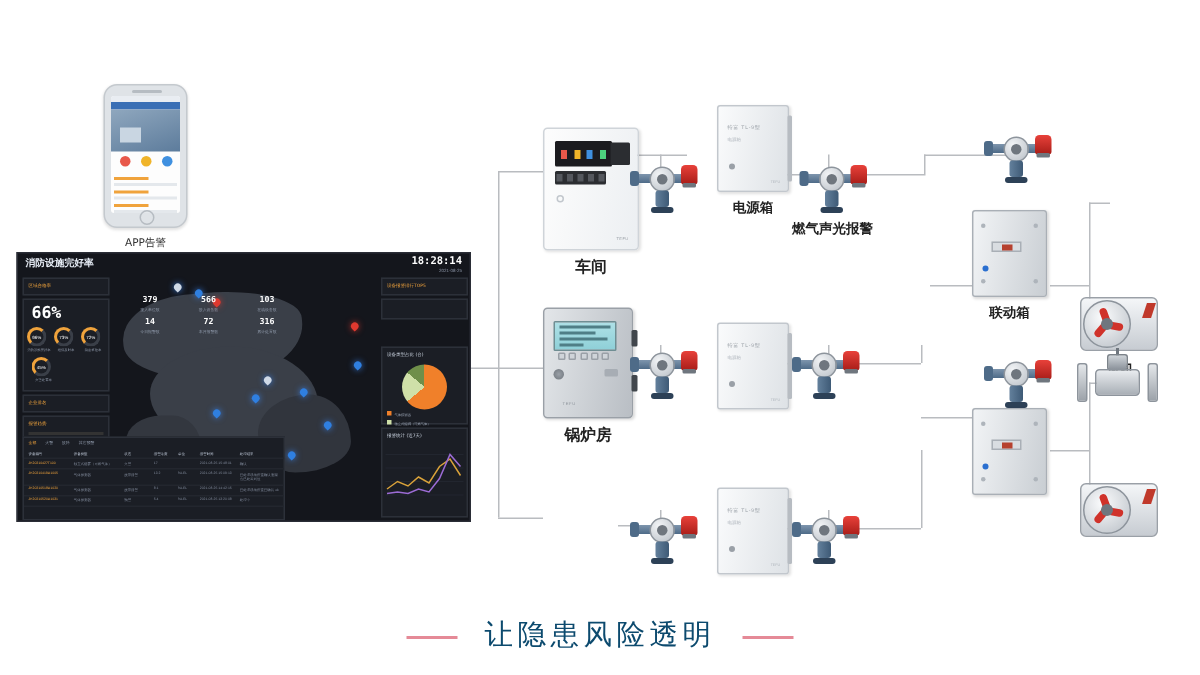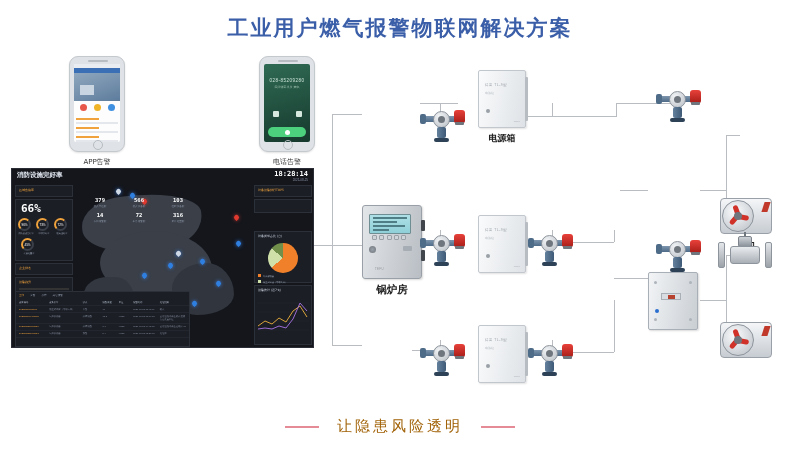--- a/index.html
+++ b/index.html
@@ -240,31 +240,30 @@
     background:radial-gradient(circle at 40% 35%,#fbfcfd,#b8bec5);border:1.5px solid #8d949c;
     box-sizing:border-box;overflow:hidden;}
   .fan .bl{position:absolute;left:13px;top:13px;width:13px;height:5px;border-radius:3px;
     background:#d0322a;transform-origin:2px 2px;}
   .fan .hub{position:absolute;left:11px;top:11px;width:8px;height:8px;border-radius:50%;
     background:#6f767e;z-index:2;}
   .fan .stripe{position:absolute;right:5px;top:6px;width:6px;height:10px;background:#c0392b;
     transform:skewX(-18deg);}
 
   .slogan{position:absolute;left:0;bottom:14px;width:800px;text-align:center;}
-  .slogan span{font-size:15px;color:#a16207;letter-spacing:3px;font-family:"DejaVu Sans",sans-serif;}
+  .slogan span{font-size:19px;color:#0c4a6e;letter-spacing:3px;font-family:"DejaVu Sans",sans-serif;}
   .slogan .dash-l,.slogan .dash-r{display:inline-block;width:34px;height:1.5px;background:#e58a97;
     vertical-align:middle;margin:0 14px;}
 </style>
 </head>
 <body>
 
 <div id="stage">
 
 
-  <div class="page-title">工业用户燃气报警物联网解决方案</div>
 
   <div class="phones">
 
     <div class="phone-wrap">
       <div class="phone">
         <div class="screen s-app">
           <div class="bar"></div>
           <div class="nav"></div>
           <div class="hero" style="position:relative">
               <i></i>
@@ -280,36 +279,20 @@
               <u class="o"></u>
               <u></u>
               <u class="o"></u>
               <u></u>
           </div>
         </div>
       </div>
       <div class="phone-cap">APP告警</div>
     </div>
 
-    <div class="phone-wrap">
-      <div class="phone">
-        <div class="screen s-call">
-          <div class="num">028-85209280</div>
-          <div class="sub">四川特富科技 来电</div>
-          <div class="keys">
-              <b></b>
-              <b></b>
-            </div>
-          <div class="ans">
-              <i></i>
-            </div>
-        </div>
-      </div>
-      <div class="phone-cap">电话告警</div>
-    </div>
 
   </div>
 
   <div class="dash">
     <div class="dash-head">
       <div class="dash-title">消防设施完好率</div>
       <div class="dash-clock">18:28:14</div>
       <div class="dash-date">2021-08-25</div>
     </div>
 
@@ -511,20 +494,41 @@
   <div class="ln v" style="left:726px;top:255px;height:90px;"></div>
   <div class="ln h" style="left:726px;top:255px;width:14px;"></div>
   <div class="ln h" style="left:726px;top:345px;width:14px;"></div>
 
   <div class="ln h" style="left:412px;top:350px;width:38px;"></div>
   <div class="ln v" style="left:440px;top:340px;height:12px;"></div>
   <div class="ln h" style="left:508px;top:352px;width:106px;"></div>
   <div class="ln v" style="left:552px;top:340px;height:12px;"></div>
   <div class="ln v" style="left:614px;top:300px;height:52px;"></div>
 
+  <div class="dev" style="left:362px;top:85px">
+    <div class="ctrl-w">
+      <div class="lcd">
+        <b style="background:#e8584a"></b>
+          <b style="background:#f0b429"></b>
+        <b style="background:#3f90e0"></b>
+          <b style="background:#4cd07d"></b>
+      </div>
+      <div class="side"></div>
+      <div class="keys">
+          <i></i>
+          <i></i>
+          <i></i>
+          <i></i>
+          <i></i>
+        </div>
+      <div class="dot"></div>
+      <div class="brand">TEFU</div>
+    </div>
+    <div class="dev-cap">车间</div>
+  </div>
 
   <div class="det" style="position:absolute;left:420px;top:108px">
     <div class="arm"></div>
       <div class="knob2"></div>
     <div class="head">
         <i></i>
       </div>
       <div class="stem"></div>
       <div class="cap"></div>
       <div class="bell"></div>
@@ -534,32 +538,58 @@
     <div class="box-p">
       <div class="t1">特富 TL-9型</div>
       <div class="t2">电源箱</div>
       <div class="dot"></div>
       <div class="br">TEFU</div>
       <div class="edge"></div>
     </div>
     <div class="dev-cap sm">电源箱</div>
   </div>
 
+  <div class="dev" style="left:528px;top:108px">
+    <div class="det">
+      <div class="arm"></div>
+        <div class="knob2"></div>
+      <div class="head">
+          <i></i>
+        </div>
+        <div class="stem"></div>
+        <div class="cap"></div>
+        <div class="bell"></div>
+    </div>
+    <div class="dev-cap sm">燃气声光报警</div>
+  </div>
 
   <div class="det" style="position:absolute;left:656px;top:88px">
     <div class="arm"></div>
       <div class="knob2"></div>
     <div class="head">
         <i></i>
       </div>
       <div class="stem"></div>
       <div class="cap"></div>
       <div class="bell"></div>
   </div>
 
+  <div class="dev" style="left:648px;top:140px">
+    <div class="box-l">
+      <div class="hole h1"></div>
+        <div class="hole h2"></div>
+        <div class="hole h3"></div>
+        <div class="hole h4"></div>
+      <div class="lbl">
+          <i></i>
+        </div>
+        <div class="blue"></div>
+    </div>
+    <div class="dev-cap sm">联动箱</div>
+  </div>
 
 
   <div class="dev" style="left:720px;top:196px">
     <div class="fan">
       <div class="case"></div>
         <div class="stripe"></div>
       <div class="ring">
         <div class="bl" style="transform:rotate(10deg)"></div>
         <div class="bl" style="transform:rotate(130deg)"></div>
         <div class="bl" style="transform:rotate(250deg)"></div>

